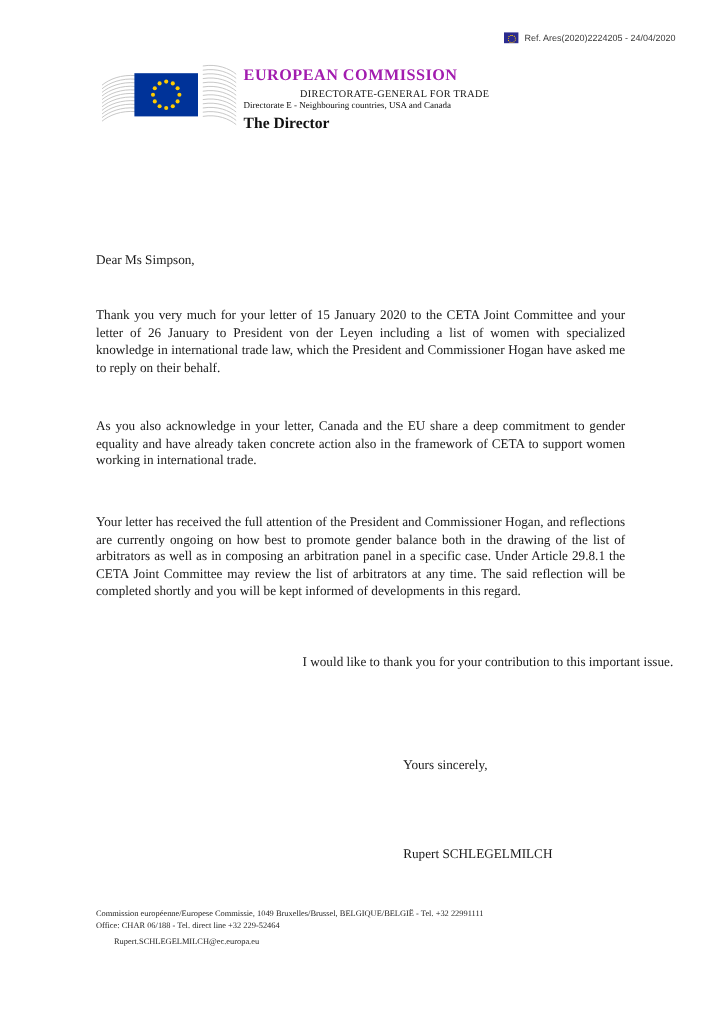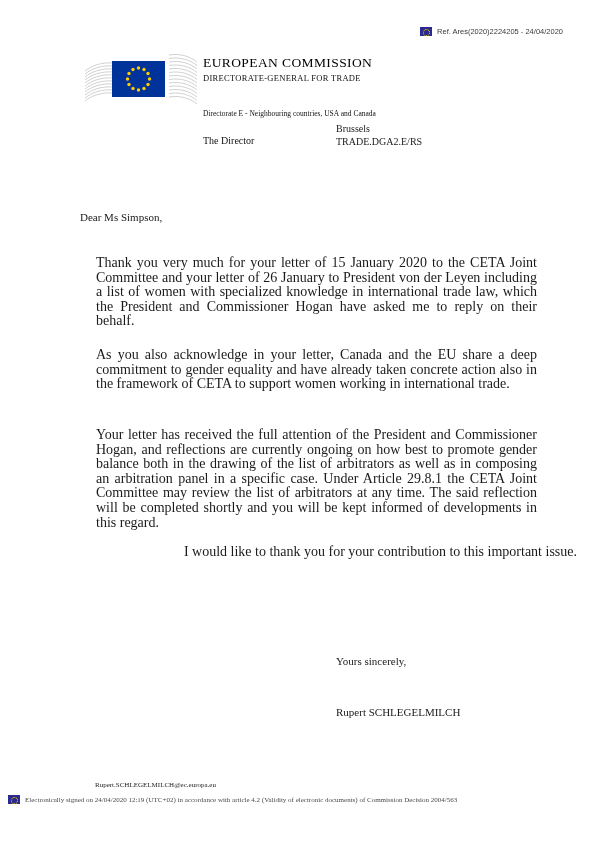--- a/index.html
+++ b/index.html
@@ -28,41 +28,41 @@
   }
   .mini-flag::after {
     content: ""; position: absolute; left: 3px; top: 1.5px;
     width: 5px; height: 5px; border: 1px dotted #ffcc00; border-radius: 50%;
   }
 
   
   .header { position: absolute; top: 53px; left: 85px; display: flex; }
   .logo { width: 112px; height: 62px; flex: 0 0 auto; }
   .header-text { margin-left: 6px; padding-top: 2px; }
-  .org-name { font-size: 13.5px; letter-spacing: 0.4px; color: #000000; }
-  .dg-name { font-size: 8.5px; letter-spacing: 0.3px; margin-top: 2px; color: #111; }
-  .directorate { font-size: 7.5px; margin-top: 26px; color: #111; }
-  .role { font-size: 10px; font-weight: normal; margin-top: 17px; color: #111; }
+  .org-name { font-size: 13.5px; letter-spacing: 0.4px; color: #a21caf; font-weight: bold; }
+  .dg-name { font-size: 8.5px; letter-spacing: 0.3px; margin-top: 2px; color: #111; margin-left: 47px; }
+  .directorate { font-size: 7.5px; margin-top: 0; color: #111; }
+  .role { font-size: 13px; font-weight: bold; margin-top: 3px; color: #111; }
 
   
   .dateline { position: absolute; top: 123px; left: 336px; font-size: 10px; line-height: 12.5px; }
 
   
   .salutation { position: absolute; top: 211px; left: 80px; font-size: 11px; text-align: center; }
   .para {
-    position: absolute; left: 96px; width: 441px;
-    font-size: 14px; line-height: 14.6px;
+    position: absolute; left: 80px; width: 441px;
+    font-size: 11px; line-height: 14.6px;
     text-align: justify;
   }
   .p1 { top: 256px; }
   .p2 { top: 348px; }
   .p3 { top: 428px; }
   .p4 { top: 545px; text-align: right; margin-left: 40px; }
 
-  .closing { position: absolute; top: 632px; left: 336px; font-size: 11px; margin-top: 23px; }
+  .closing { position: absolute; top: 632px; left: 336px; font-size: 11px; }
   .signer  { position: absolute; top: 706px; left: 336px; font-size: 11px; text-align: right; }
 
   
   .footer { position: absolute; top: 756px; left: 80px; font-size: 7px; line-height: 10px; color: #222; }
   .footer-email { position: absolute; top: 781px; left: 95px; font-size: 7px; color: #222; }
 
   
   .esign-bar {
     position: absolute; top: 795px; left: 8px; right: 8px;
     display: flex; align-items: center; gap: 5px;
@@ -124,35 +124,31 @@
       </g>
     </svg>
     <div class="header-text">
       <div class="org-name">EUROPEAN COMMISSION</div>
       <div class="dg-name">DIRECTORATE-GENERAL FOR TRADE</div>
       <div class="directorate">Directorate E - Neighbouring countries, USA and Canada</div>
       <div class="role">The Director</div>
     </div>
   </div>
 
-  <div class="dateline">
-    <div>Brussels</div>
-    <div>TRADE.DGA2.E/RS</div>
-  </div>
 
   <div class="salutation">Dear Ms Simpson,</div>
 
   <p class="para p1">Thank you very much for your letter of 15 January 2020 to the CETA Joint Committee and your letter of 26 January to President von der Leyen including a list of women with specialized knowledge in international trade law, which the President and Commissioner Hogan have asked me to reply on their behalf.</p>
   <p class="para p2">As you also acknowledge in your letter, Canada and the EU share a deep commitment to gender equality and have already taken concrete action also in the framework of CETA to support women working in international trade.</p>
   <p class="para p3">Your letter has received the full attention of the President and Commissioner Hogan, and reflections are currently ongoing on how best to promote gender balance both in the drawing of the list of arbitrators as well as in composing an arbitration panel in a specific case. Under Article 29.8.1 the CETA Joint Committee may review the list of arbitrators at any time. The said reflection will be completed shortly and you will be kept informed of developments in this regard.</p>
   <p class="para p4">I would like to thank you for your contribution to this important issue.</p>
 
   <div class="closing">Yours sincerely,</div>
   <div class="signer">Rupert SCHLEGELMILCH</div>
 
+  <div class="footer">
+    <div>Commission européenne/Europese Commissie, 1049 Bruxelles/Brussel, BELGIQUE/BELGIË - Tel. +32 22991111</div>
+    <div>Office: CHAR 06/188 - Tel. direct line +32 229-52464</div>
+  </div>
   <div class="footer-email">Rupert.SCHLEGELMILCH@ec.europa.eu</div>
 
-  <div class="esign-bar">
-    <span class="mini-flag"></span>
-    <span>Electronically signed on 24/04/2020 12:19 (UTC+02) in accordance with article 4.2 (Validity of electronic documents) of Commission Decision 2004/563</span>
-  </div>
 
 </div>
 
 </body></html>

